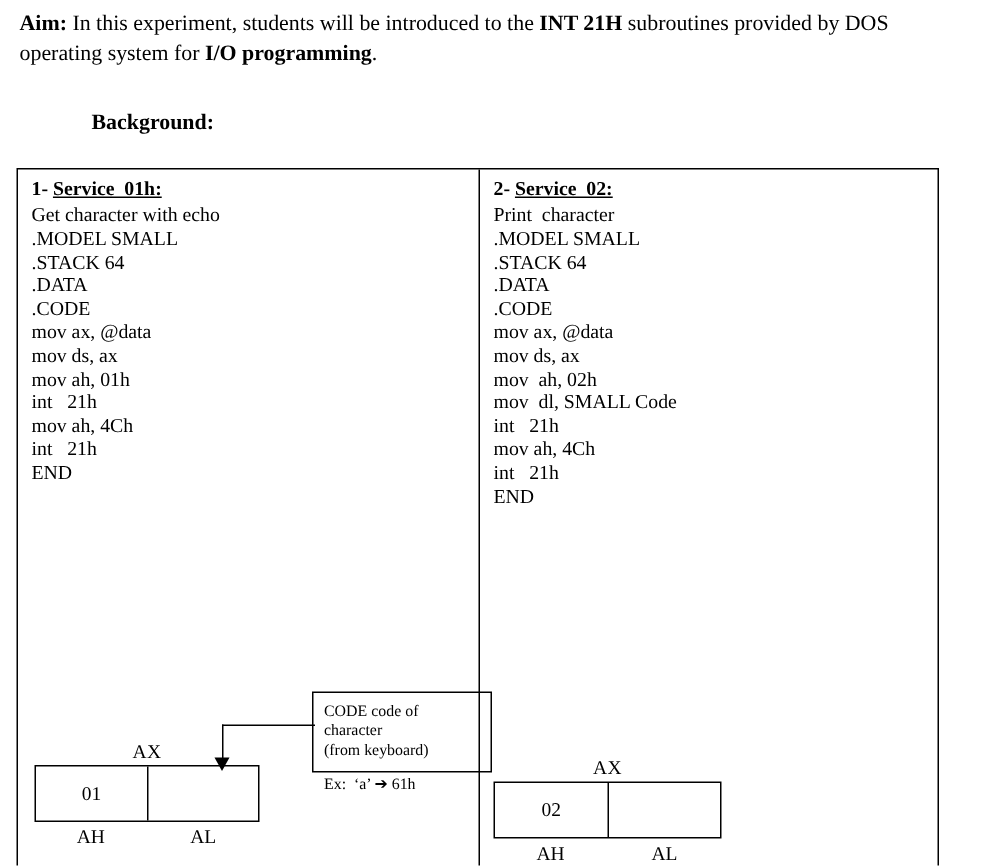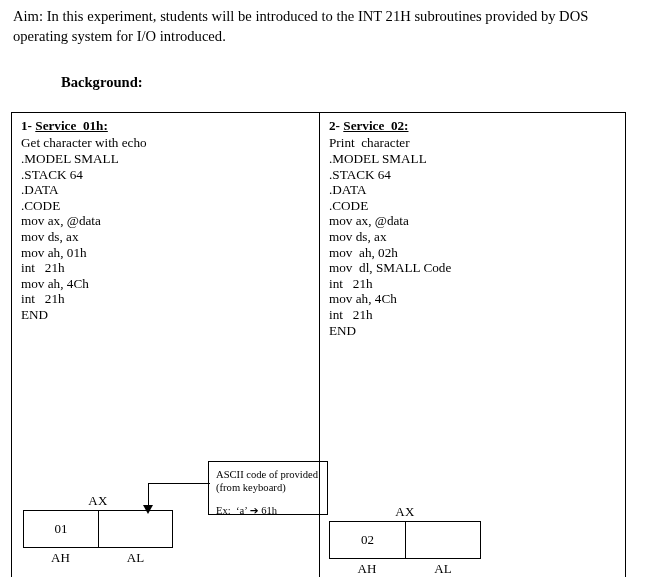--- a/index.html
+++ b/index.html
@@ -19,21 +19,21 @@
   
   .aim {
     position: absolute;
     left: 13px;
     top: 6px;
     width: 625px;
     font-size: 14.6px;
     line-height: 20px;
     text-align: left;
   }
-  .aim b { font-weight: normal; }
+  .aim b { font-weight: bold; }
 
   
   .background-heading {
     position: absolute;
     left: 13px;
     top: 74px;
     font-size: 14.6px;
     font-weight: bold;
     margin-left: 48px;
   }
@@ -190,21 +190,21 @@
     width: 0;
     height: 0;
     border-left: 5.5px solid transparent;
     border-right: 5.5px solid transparent;
     border-top: 9px solid #000000;
   }
 </style>
 </head>
 <body>
 
-<div class="aim"><b>Aim:</b><span> In this experiment, students will be introduced to the </span><b>INT 21H</b><span> subroutines provided by DOS operating system for </span><b>I/O introduced</b><span>.</span></div>
+<div class="aim"><b>Aim:</b><span> In this experiment, students will be introduced to the </span><b>INT 21H</b><span> subroutines provided by DOS operating system for </span><b>I/O programming</b><span>.</span></div>
 
 <div class="background-heading">Background:</div>
 
 <div class="table">
 
   <div class="table-divider"></div>
 
   <div class="cell cell-left">
     <div class="cell-inner">
       <div class="service-title"><span class="num">1- </span><span class="name">Service  01h:</span></div>
@@ -234,21 +234,21 @@
       </div>
     </div>
 
     <div class="connector">
       <div class="h-line"></div>
       <div class="v-line"></div>
       <div class="arrow-head"></div>
     </div>
 
     <div class="callout">
-      <div>ASCII  code of provided</div>
+      <div>CODE  code of character</div>
       <div>(from keyboard)</div>
       <div class="ex">Ex:  ‘a’ ➔ 61h</div>
     </div>
   </div>
 
   <div class="cell cell-right">
     <div class="cell-inner">
       <div class="service-title"><span class="num">2- </span><span class="name">Service  02:</span></div>
       <div class="service-sub">Print  character</div>
       <div class="code-block">.MODEL SMALL

